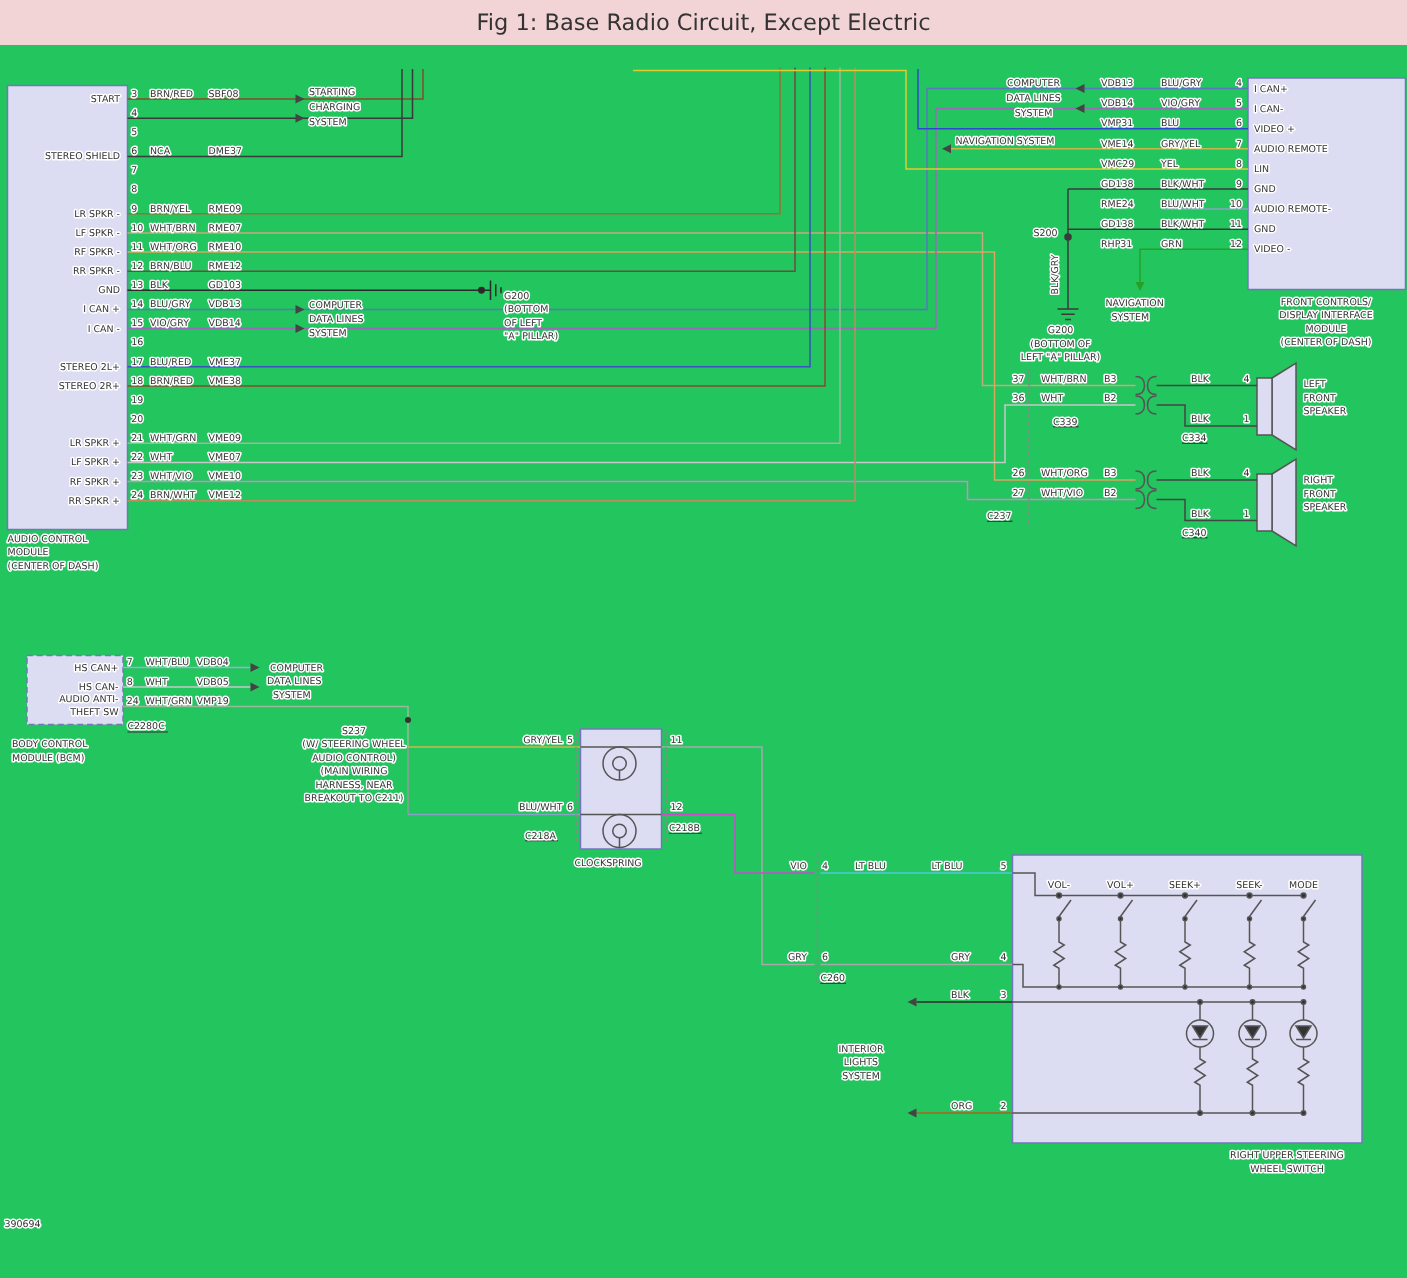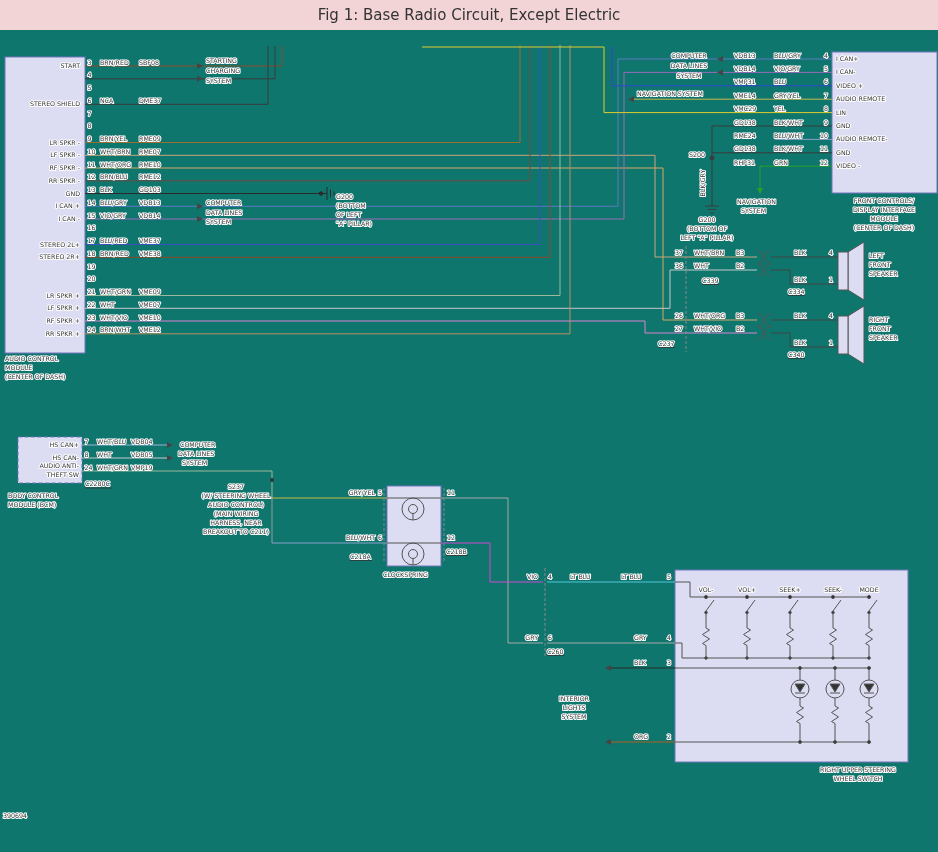--- a/index.html
+++ b/index.html
@@ -1,16 +1,16 @@
 <!DOCTYPE html>
 <html><head>
 <meta charset="utf-8">
 <style>
   html,body{margin:0;padding:0;background:#fff;}
-  .page{position:relative;width:938px;height:852px;background:#0f766e;overflow:hidden;font-family:"DejaVu Sans",sans-serif;}
+  .page{position:relative;width:938px;height:852px;background:#22c55e;overflow:hidden;font-family:"DejaVu Sans",sans-serif;}
   .titlebar{position:absolute;top:0;left:0;width:938px;height:30px;background:#f2d4d6;display:flex;align-items:center;justify-content:center;font-size:15px;color:#333;}
   svg{position:absolute;top:0;left:0;}
   text{font-family:"DejaVu Sans",sans-serif;}
   text.t{font-size:6.3px;fill:#333;paint-order:stroke;stroke:#fff;stroke-width:2px;stroke-linejoin:round;}
   .box{fill:#dcdcf2;stroke:#7575bd;stroke-width:1;}
   .dashbox{fill:#dcdcf2;stroke:#7575bd;stroke-width:1;stroke-dasharray:4,2.5;}
   .dash{stroke:#888;stroke-width:1;fill:none;stroke-dasharray:3,2;}
   .ul{stroke:#333;stroke-width:0.8;}
 </style>
 </head>

